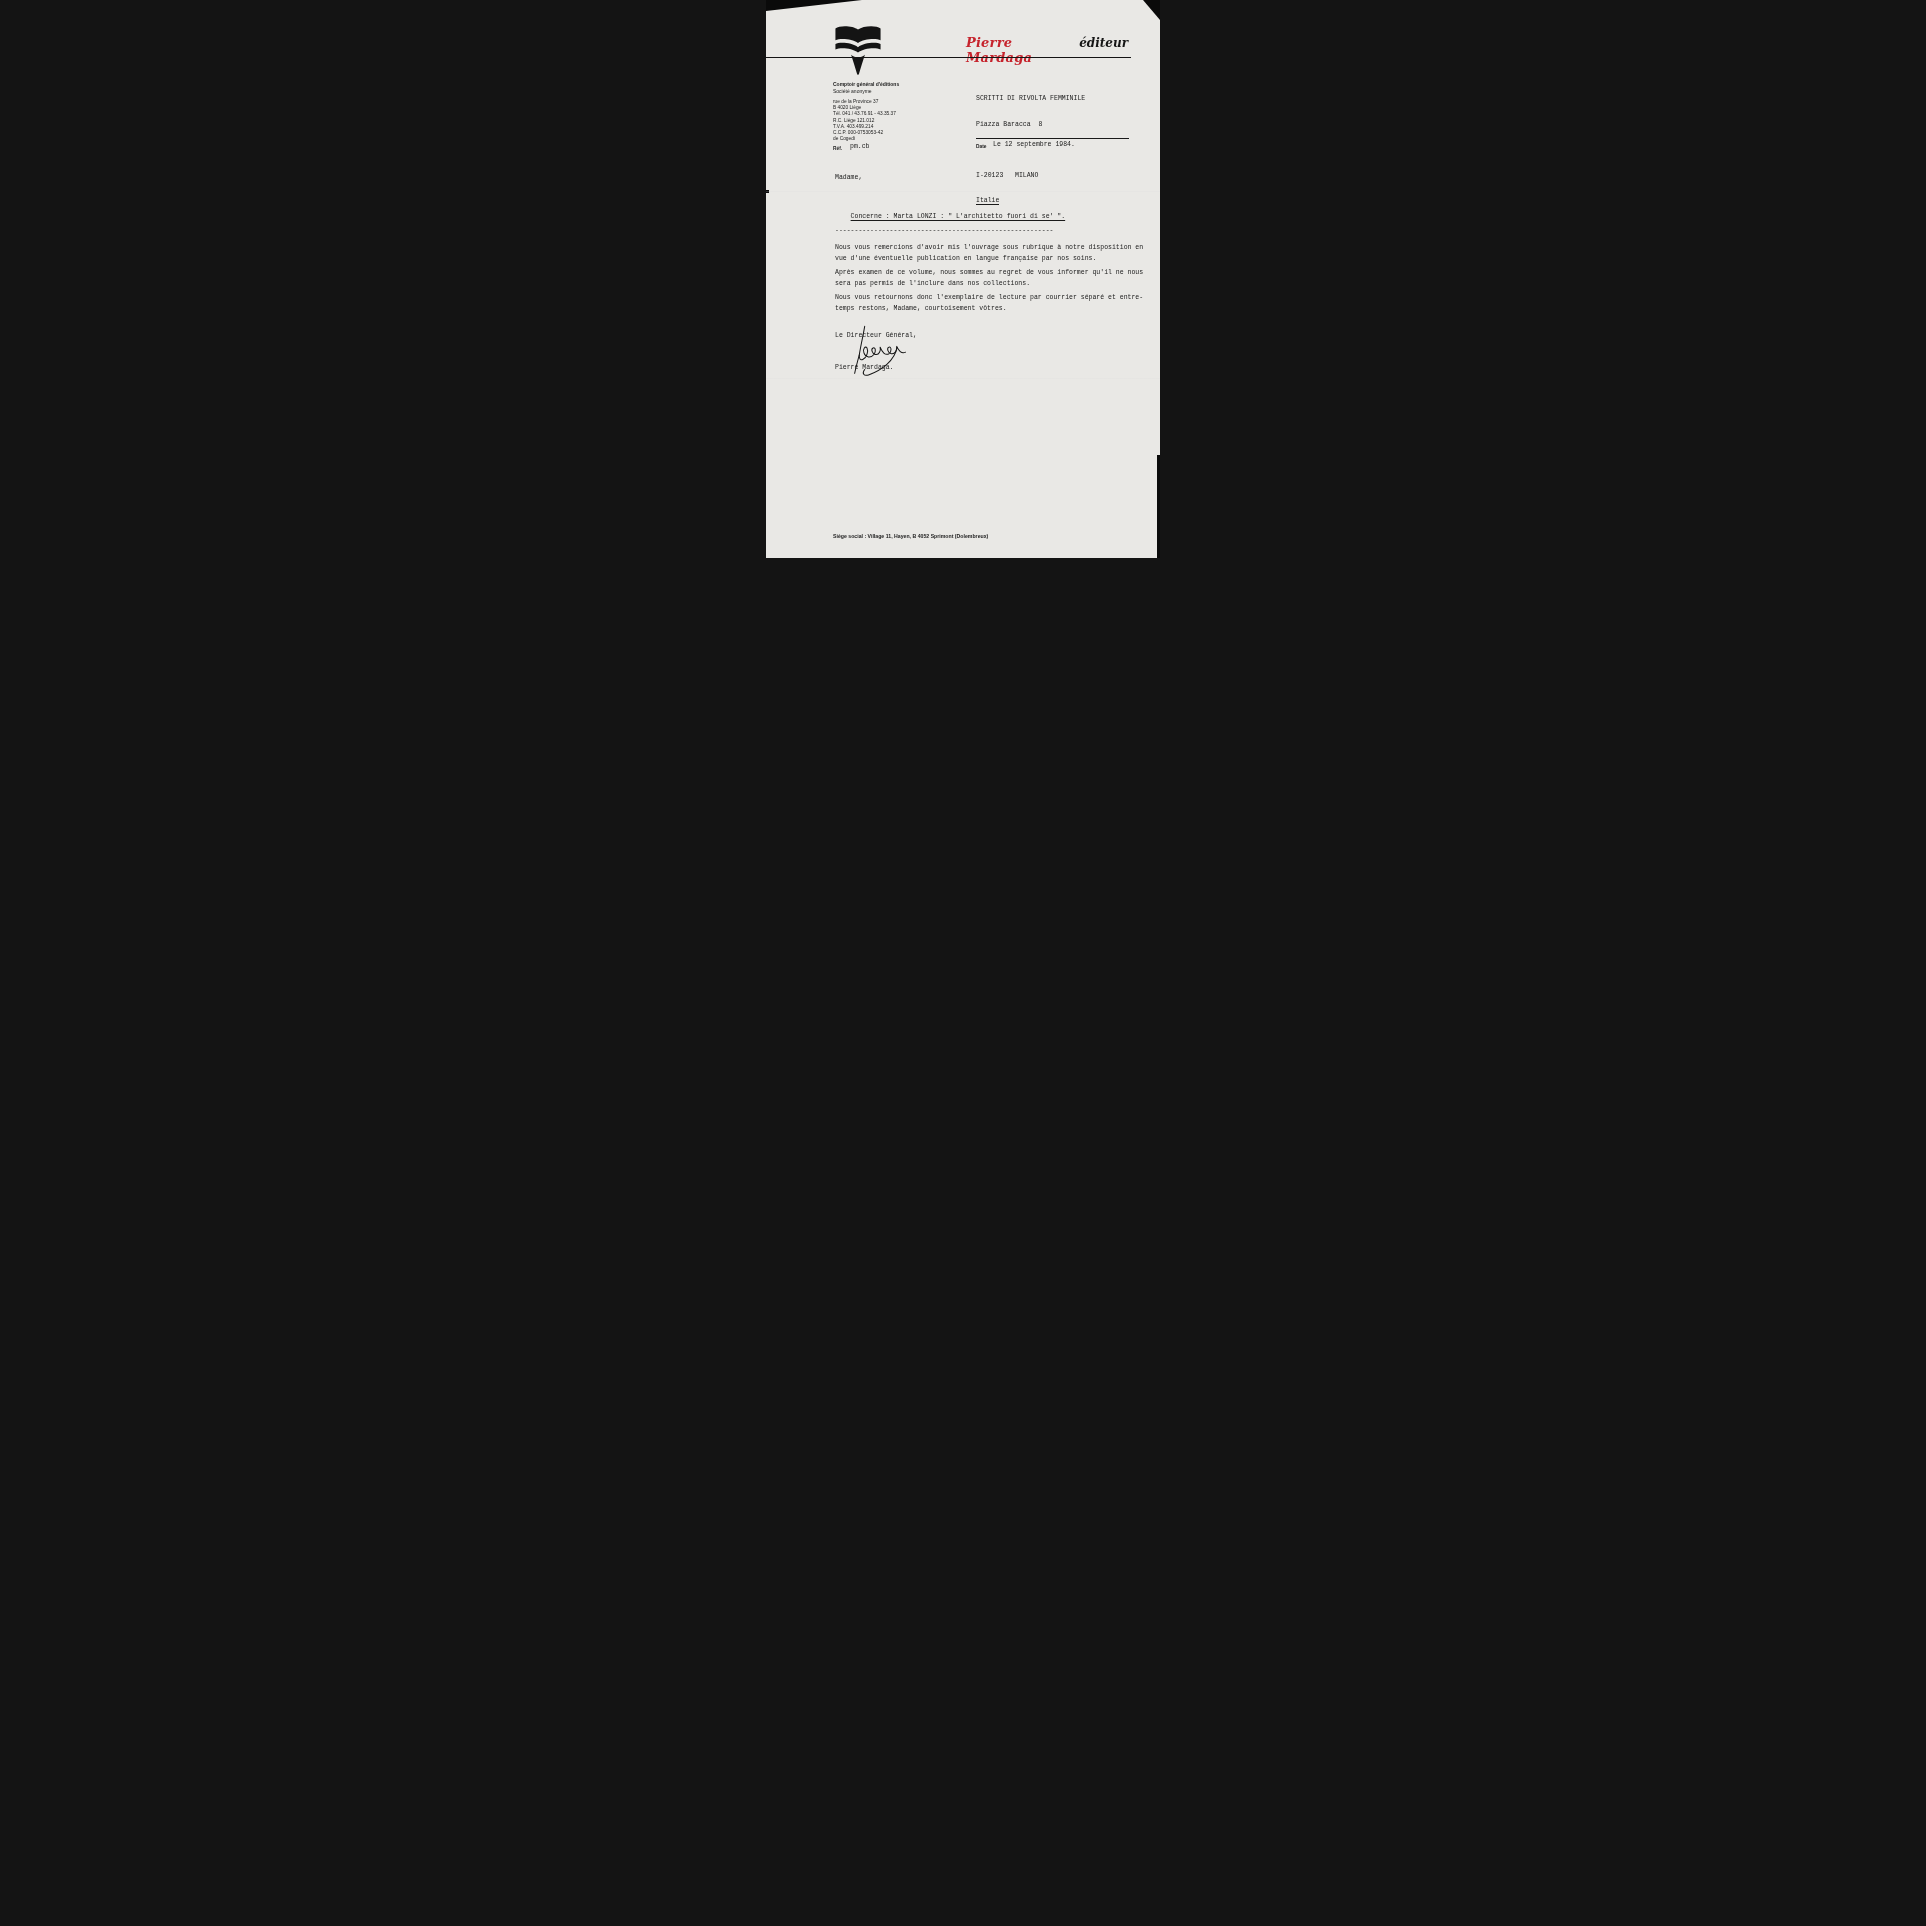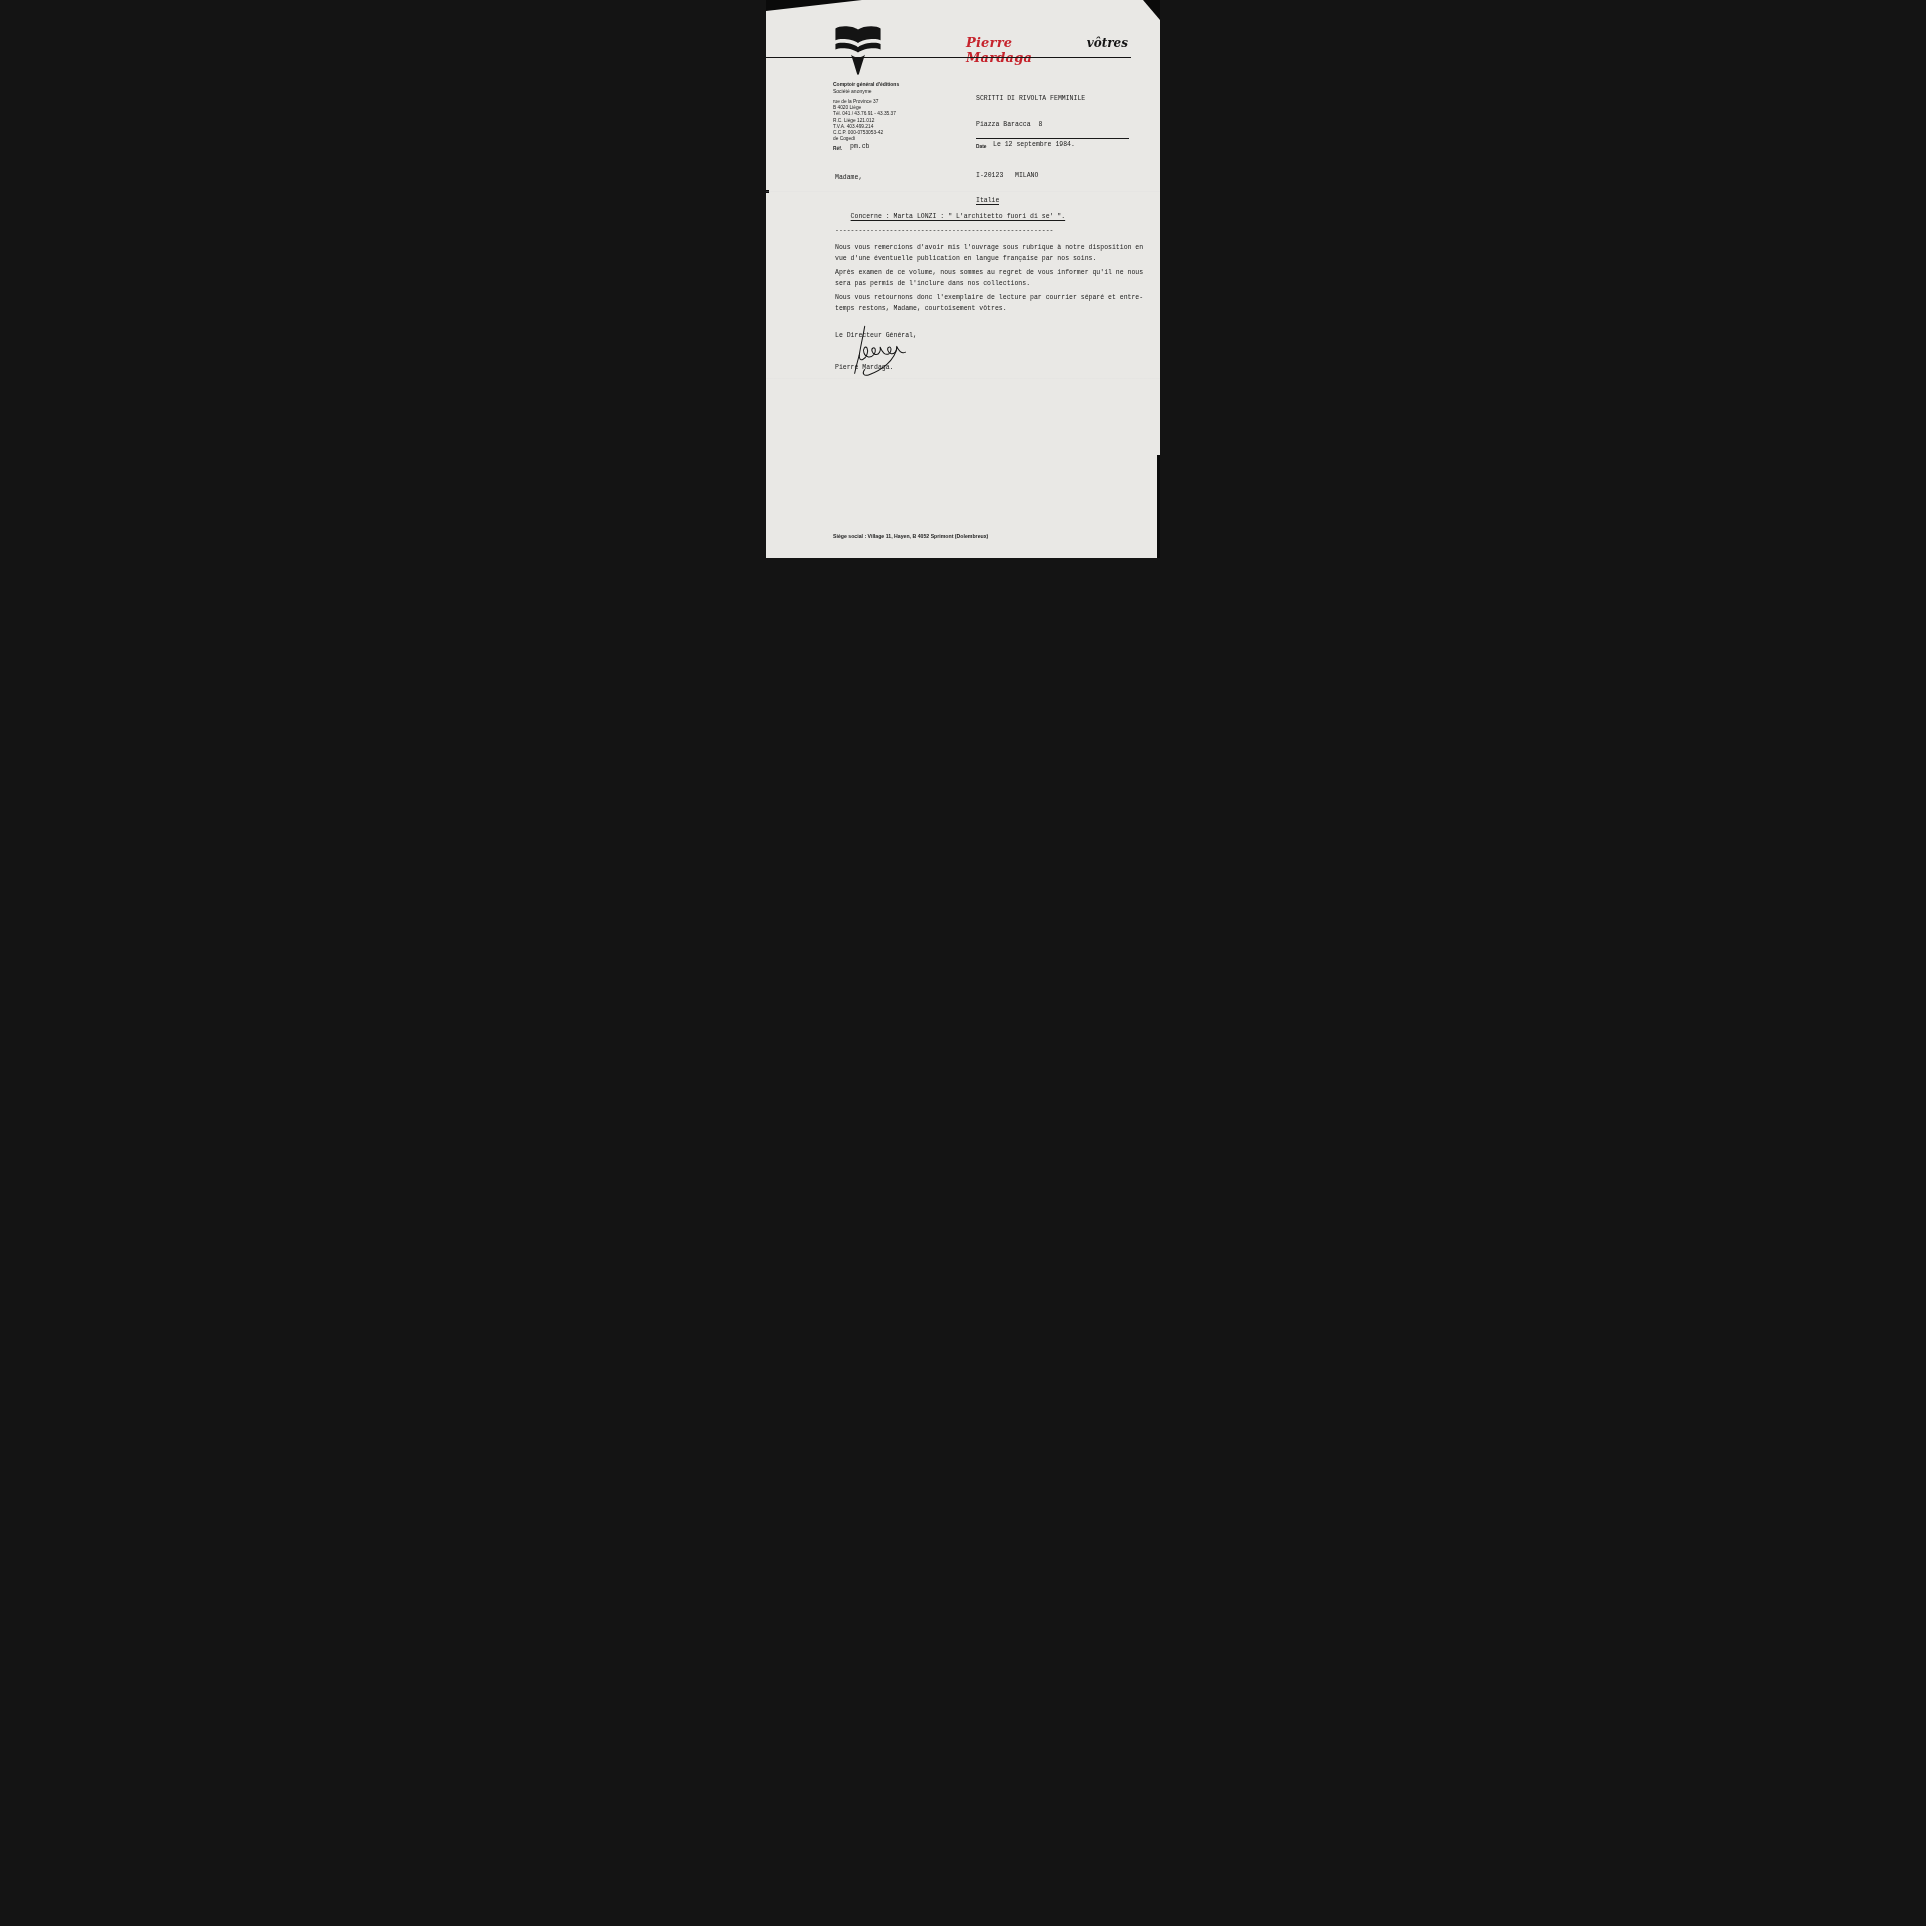--- a/index.html
+++ b/index.html
@@ -82,21 +82,21 @@
   <div class="logo">
     <svg viewBox="0 0 130 136" width="50" height="52">
       <path fill="#141414" d="M65,12 C52,2 18,0 6,9 L6,40 C18,34 50,36 65,47 C80,36 112,34 124,40 L124,9 C112,0 78,2 65,12 Z"></path>
       <path fill="#141414" d="M65,58 C50,46 16,44 6,50 L6,64 C18,58 50,60 65,72 C80,60 112,58 124,64 L124,50 C114,44 80,46 65,58 Z"></path>
       <path fill="#141414" d="M47,78 C58,87 72,87 83,78 C77,97 72,113 68,126 C66,132 64,132 62,126 C58,113 53,97 47,78 Z"></path>
     </svg>
   </div>
 
   <div class="brand">
     <span class="serif-it brand-name">Pierre Mardaga</span>
-    <span class="serif-it brand-role">vôtres</span>
+    <span class="serif-it brand-role">éditeur</span>
   </div>
   <div class="header-rule"></div>
 
   <div class="sender sans">
     <div class="company">Comptoir général d'éditions</div>
     <div class="company-type">Société anonyme</div>
     <div class="addr">
       <div>rue de la Province 37</div>
       <div>B 4020 Liège</div>
       <div>Tél. 041 / 43.76.91 - 43.35.37</div>

